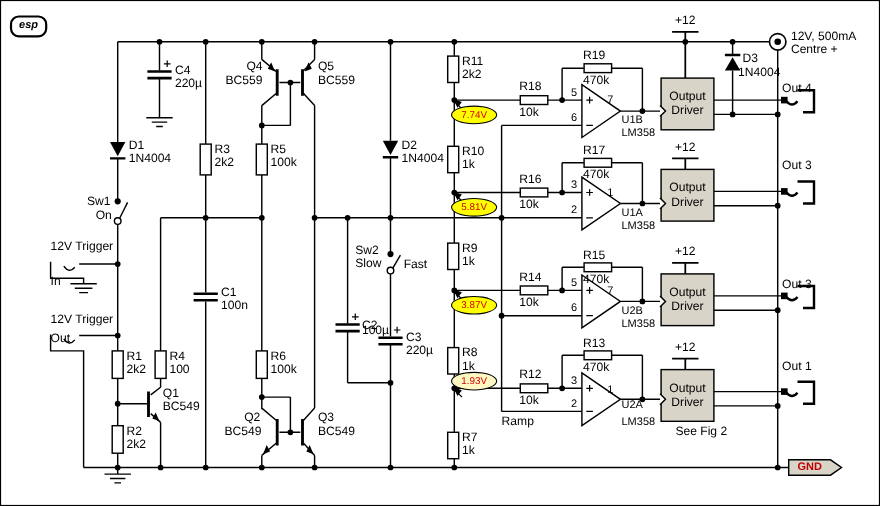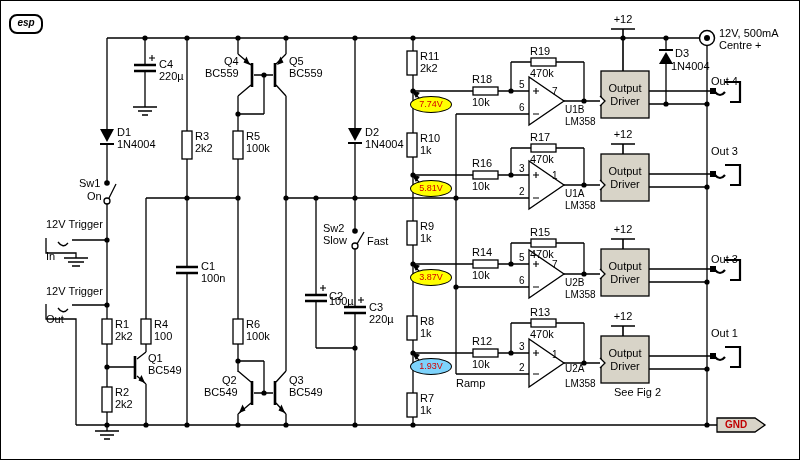--- a/index.html
+++ b/index.html
@@ -227,21 +227,21 @@
 <span class="lbl" style="left:116px;top:137px">1N4004</span>
 <span class="lbl" style="left:194px;top:129px">R3</span>
 <span class="lbl" style="left:194px;top:141px">2k2</span>
 <span class="lbl" style="left:245px;top:129px">R5</span>
 <span class="lbl" style="left:245px;top:141px">100k</span>
 <span class="lbl" style="left:78px;top:176px">Sw1</span>
 <span class="lbl" style="left:86px;top:189px">On</span>
 <span class="lbl" style="left:45px;top:217px">12V Trigger</span>
 <span class="lbl" style="left:45px;top:249px">In</span>
 <span class="lbl" style="left:45px;top:284px">12V Trigger</span>
-<span class="lbl" style="left:45px;top:312px">Out</span>
+<span class="lbl" style="left:45px;top:301px">Out</span>
 <span class="lbl" style="left:114px;top:317px">R1</span>
 <span class="lbl" style="left:114px;top:329px">2k2</span>
 <span class="lbl" style="left:153px;top:317px">R4</span>
 <span class="lbl" style="left:153px;top:329px">100</span>
 <span class="lbl" style="left:147px;top:351px">Q1</span>
 <span class="lbl" style="left:147px;top:363px">BC549</span>
 <span class="lbl" style="left:114px;top:385px">R2</span>
 <span class="lbl" style="left:114px;top:397px">2k2</span>
 <span class="lbl" style="left:200px;top:259px">C1</span>
 <span class="lbl" style="left:200px;top:271px">100n</span>
@@ -269,21 +269,21 @@
 <span class="lbl" style="left:419px;top:219px">R9</span>
 <span class="lbl" style="left:419px;top:231px">1k</span>
 <span class="lbl" style="left:419px;top:314px">R8</span>
 <span class="lbl" style="left:419px;top:326px">1k</span>
 <span class="lbl" style="left:419px;top:391px">R7</span>
 <span class="lbl" style="left:419px;top:403px">1k</span>
 
 <div class="tp" style="left:409px;top:95px;background:#ffff00;color:#d40000">7.74V</div>
 <div class="tp" style="left:409px;top:179px;background:#ffff00;color:#d40000">5.81V</div>
 <div class="tp" style="left:409px;top:268px;background:#ffff00;color:#d40000">3.87V</div>
-<div class="tp" style="left:409px;top:357px;background:#7dd3fc;color:#d40000">1.93V</div>
+<div class="tp" style="left:409px;top:337px;background:#fef9c3;color:#d40000">1.93V</div>
 
 <span class="lbl" style="left:471px;top:72px">R18</span>
 <span class="lbl" style="left:471px;top:95px">10k</span>
 <span class="lbl" style="left:471px;top:156px">R16</span>
 <span class="lbl" style="left:471px;top:179px">10k</span>
 <span class="lbl" style="left:471px;top:245px">R14</span>
 <span class="lbl" style="left:471px;top:268px">10k</span>
 <span class="lbl" style="left:471px;top:334px">R12</span>
 <span class="lbl" style="left:471px;top:357px">10k</span>
 <span class="lbl" style="left:455px;top:376px">Ramp</span>

